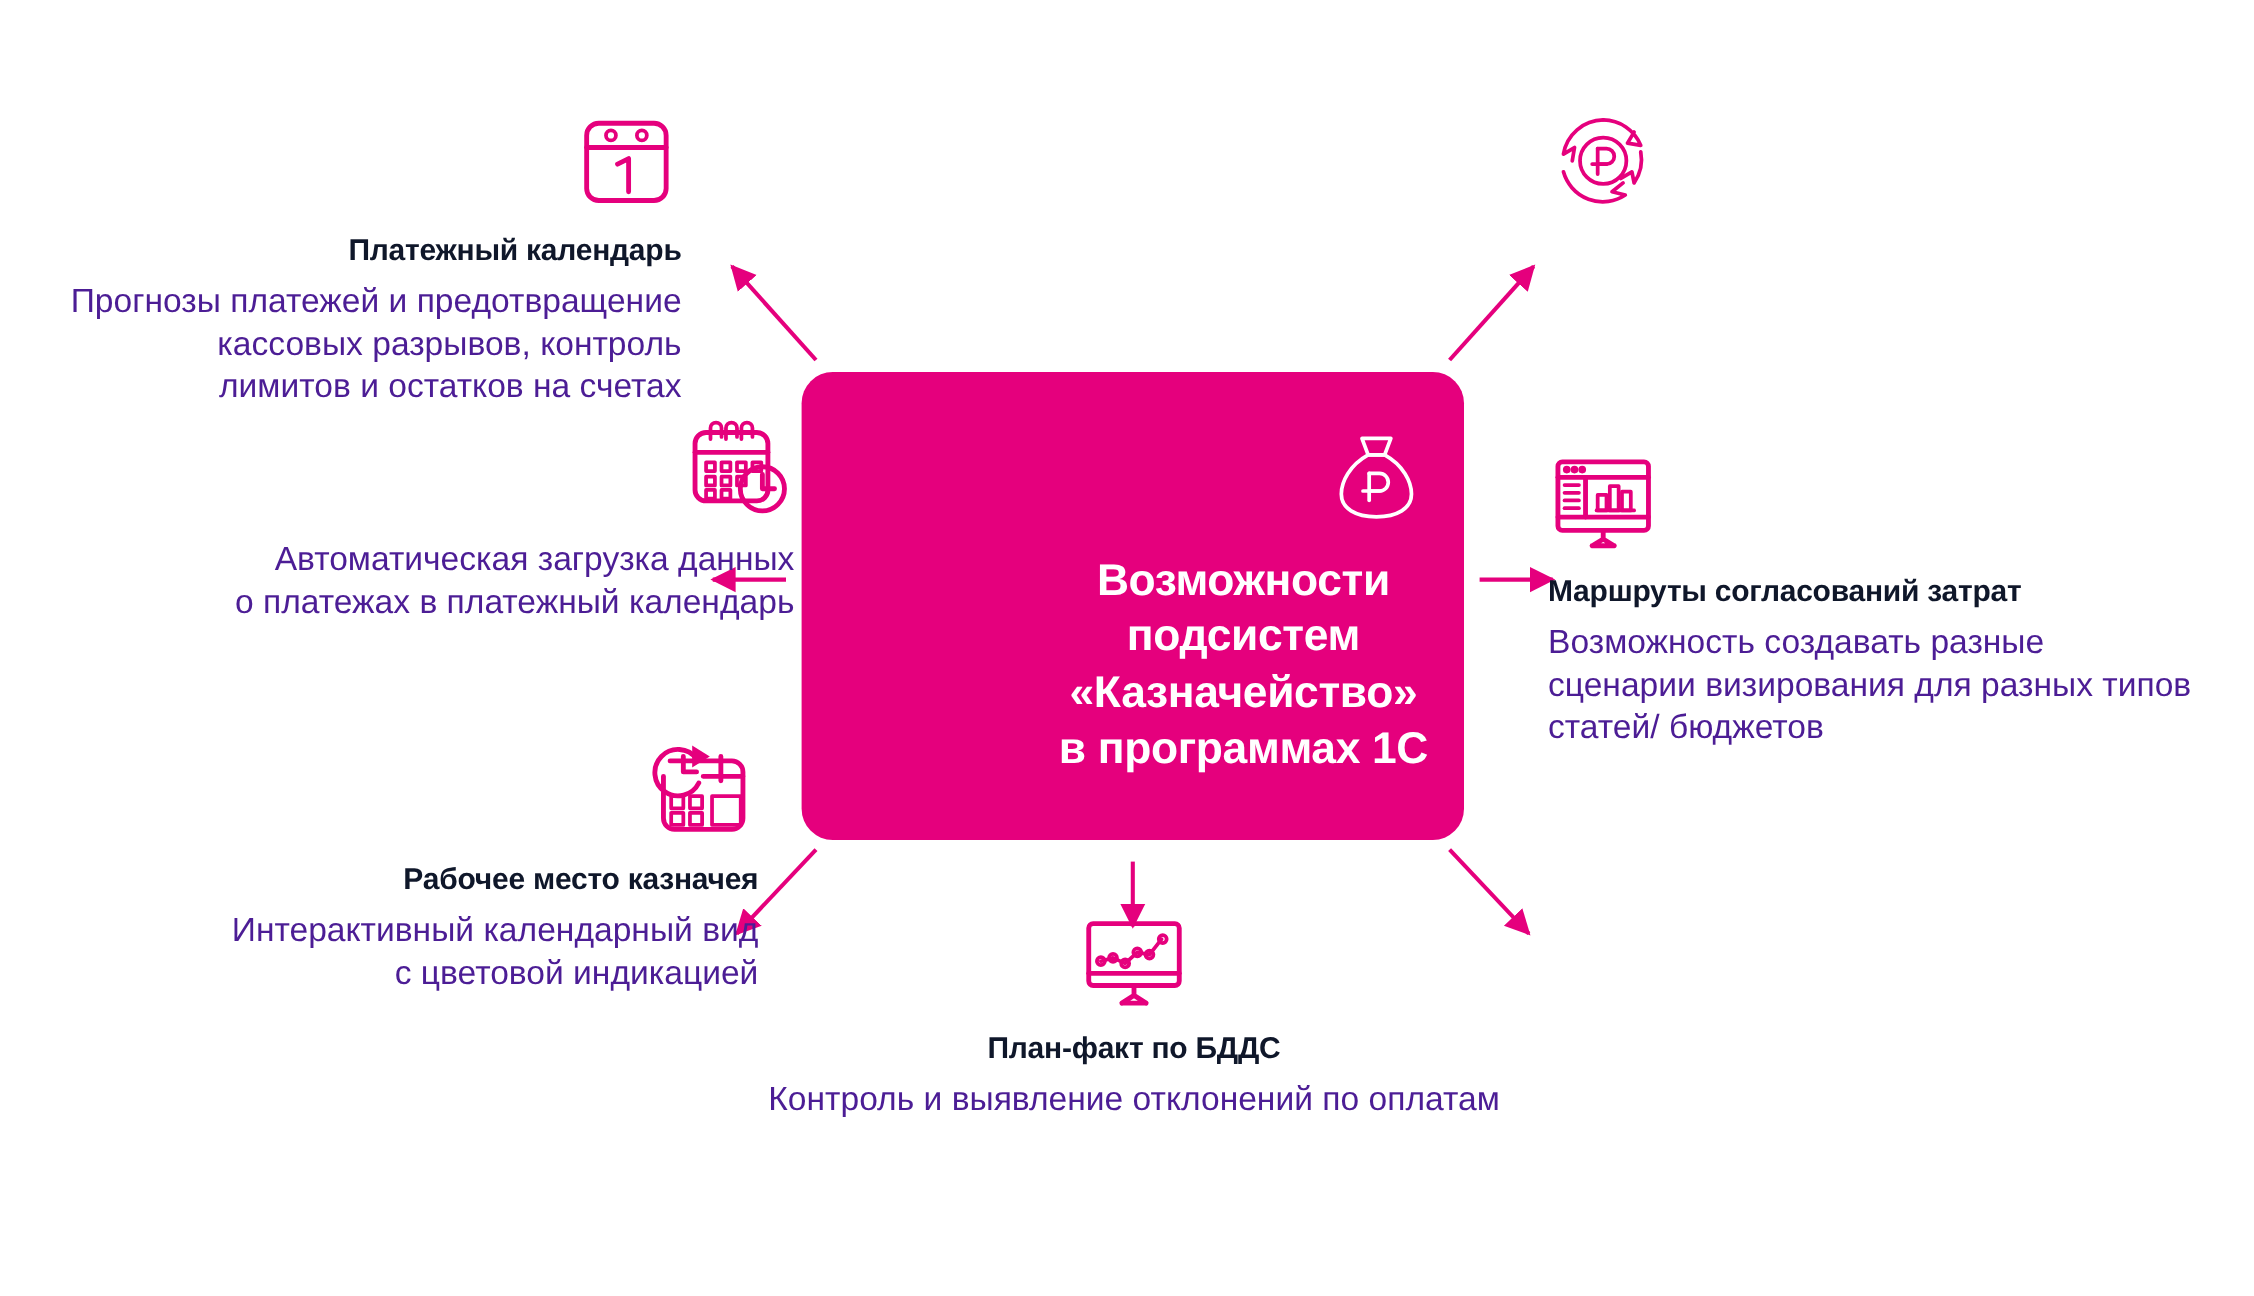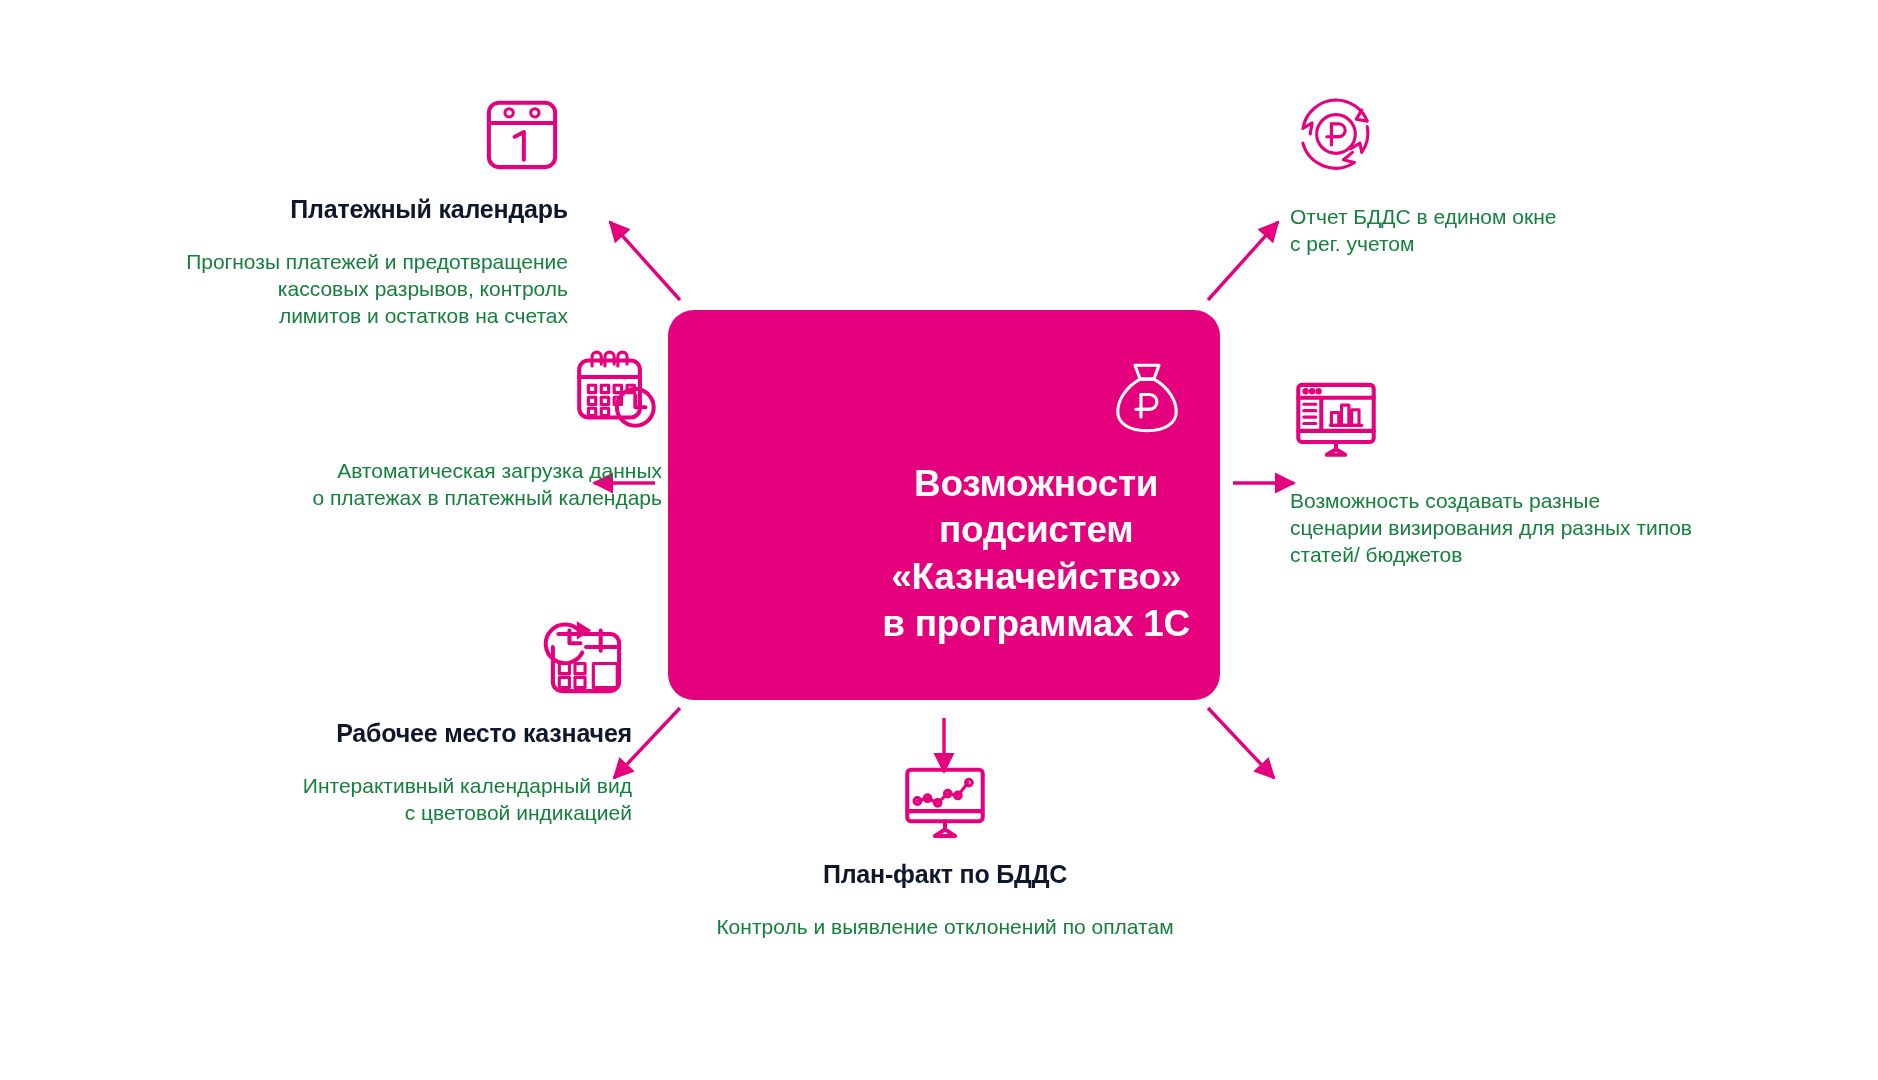--- a/index.html
+++ b/index.html
@@ -68,24 +68,24 @@
   .node h3 {
     margin: 0;
     font-size: 25px;
     font-weight: bold;
     line-height: 1.23;
     color: #0f172a;
     letter-spacing: -0.2px;
     white-space: pre-line;
   }
   .node p {
-    margin: 24px 0 0;
-    font-size: 21px;
+    margin: 8px 0 0;
+    font-size: 28px;
     line-height: 1.28;
-    color: #15803d;
+    color: #4c1d95;
     font-weight: normal;
     white-space: pre-line;
   }
 
   .node.right { text-align: left; }
   .node.right .icon-wrap { margin: 0 0 14px 0; }
   .node.left  { text-align: right; }
   .node.left  .icon-wrap { margin: 0 0 14px auto; }
   .node.center-bottom { text-align: center; width: 680px; }
   .node.center-bottom .icon-wrap { margin: 0 auto 12px; }
@@ -236,22 +236,20 @@
         <path class="stroke-icon-thin" d="M50 13 A37 37 0 0 1 84 36 L72 34 L78 24"></path>
         <path class="stroke-icon-thin" d="M50 13 A37 37 0 0 0 14 44 L24 38 L22 50"></path>
         <path class="stroke-icon-thin" d="M14 60 A37 37 0 0 0 70 81 L58 78 L68 70"></path>
         <path class="stroke-icon-thin" d="M84 42 A37 37 0 0 1 78 70 L76 60 L66 66"></path>
         <circle class="stroke-icon-thin" cx="50" cy="50" r="21"></circle>
         <path class="stroke-icon-thin" d="M45 39 v23"></path>
         <path class="stroke-icon-thin" d="M45 39 h8 a7 7 0 0 1 0 14 h-8"></path>
         <path class="stroke-icon-thin" d="M40 53 h13"></path>
       </svg>
     </span>
-    <p>Отчет БДДС в едином окне
-с рег. учетом</p>
   </div>
 
   <div class="node right" id="node-approval-routes">
     <span class="icon-wrap">
       <svg viewBox="0 0 100 100" width="92" height="92">
         <rect class="stroke-icon" x="9" y="14" width="82" height="62" rx="4"></rect>
         <line class="stroke-icon" x1="9" y1="28" x2="91" y2="28"></line>
         <line class="stroke-icon" x1="9" y1="64" x2="91" y2="64"></line>
         <line class="stroke-icon" x1="34" y1="28" x2="34" y2="64"></line>
         <g class="stroke-icon-thin">
@@ -265,20 +263,21 @@
         </g>
         <g class="stroke-icon-thin">
           <rect x="45" y="44" width="8" height="14"></rect>
           <rect x="56" y="36" width="8" height="22"></rect>
           <rect x="67" y="41" width="8" height="17"></rect>
           <line x1="44" y1="58" x2="78" y2="58"></line>
         </g>
         <path class="stroke-icon" d="M50 76 v8 M40 90 h20 M40 90 L50 84 M60 90 L50 84"></path>
       </svg>
     </span>
+    <h3>Маршруты согласований затрат</h3>
     <p>Возможность создавать разные
 сценарии визирования для разных типов
 статей/ бюджетов</p>
   </div>
 
 
   <div class="node center-bottom" id="node-plan-fact">
     <span class="icon-wrap">
       <svg viewBox="0 0 100 100" width="92" height="92">
         <rect class="stroke-icon" x="9" y="16" width="82" height="56" rx="4"></rect>

